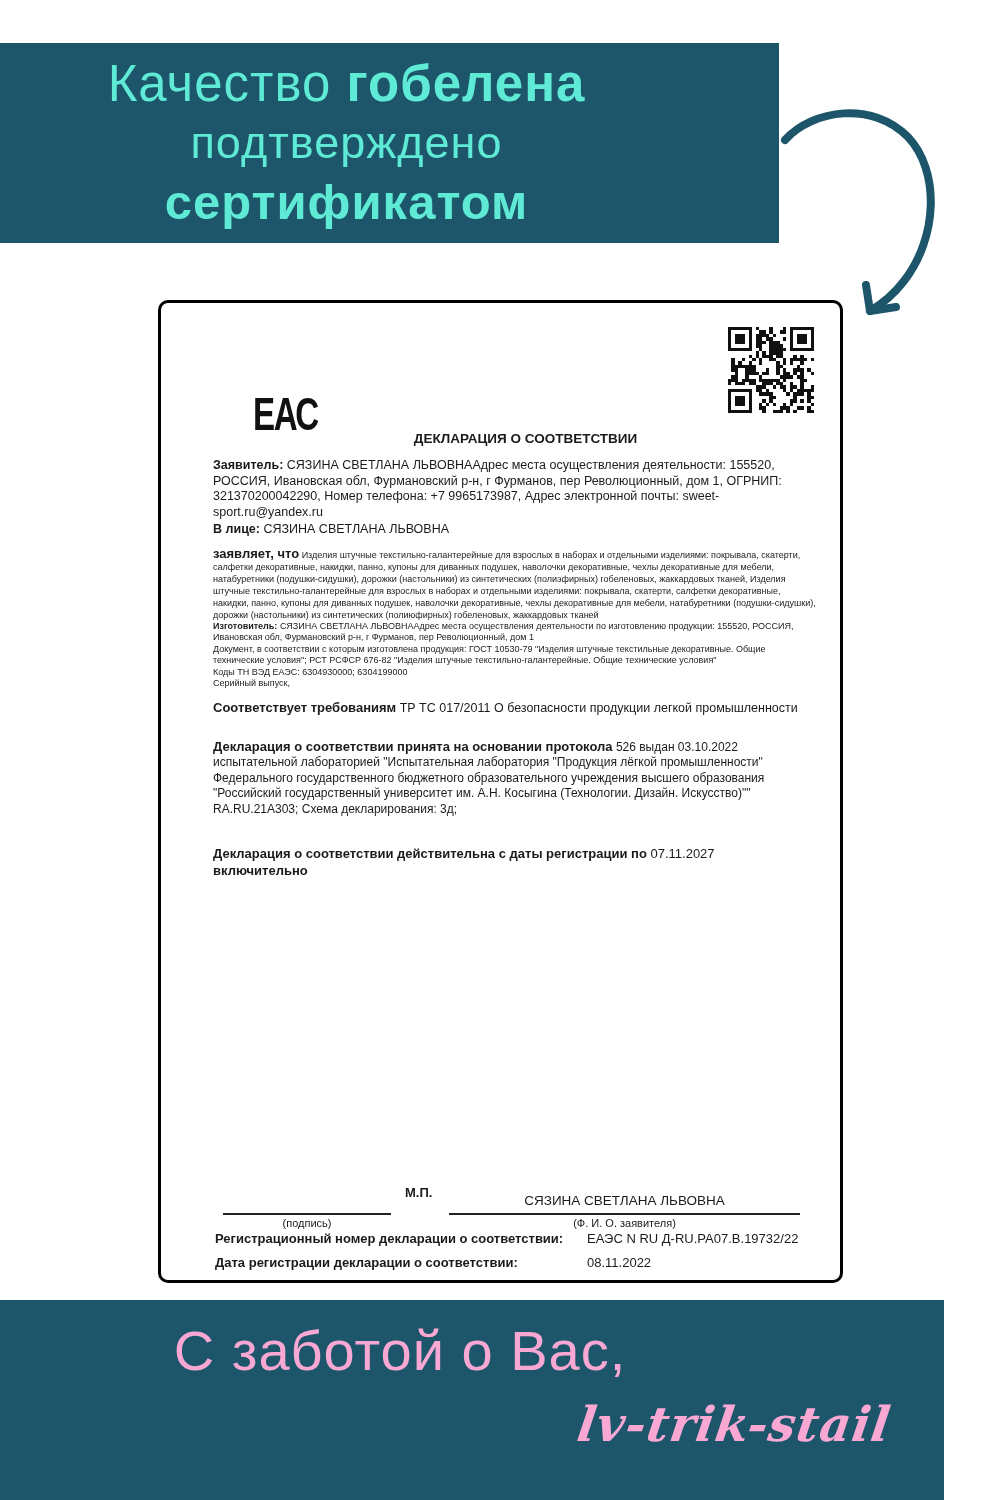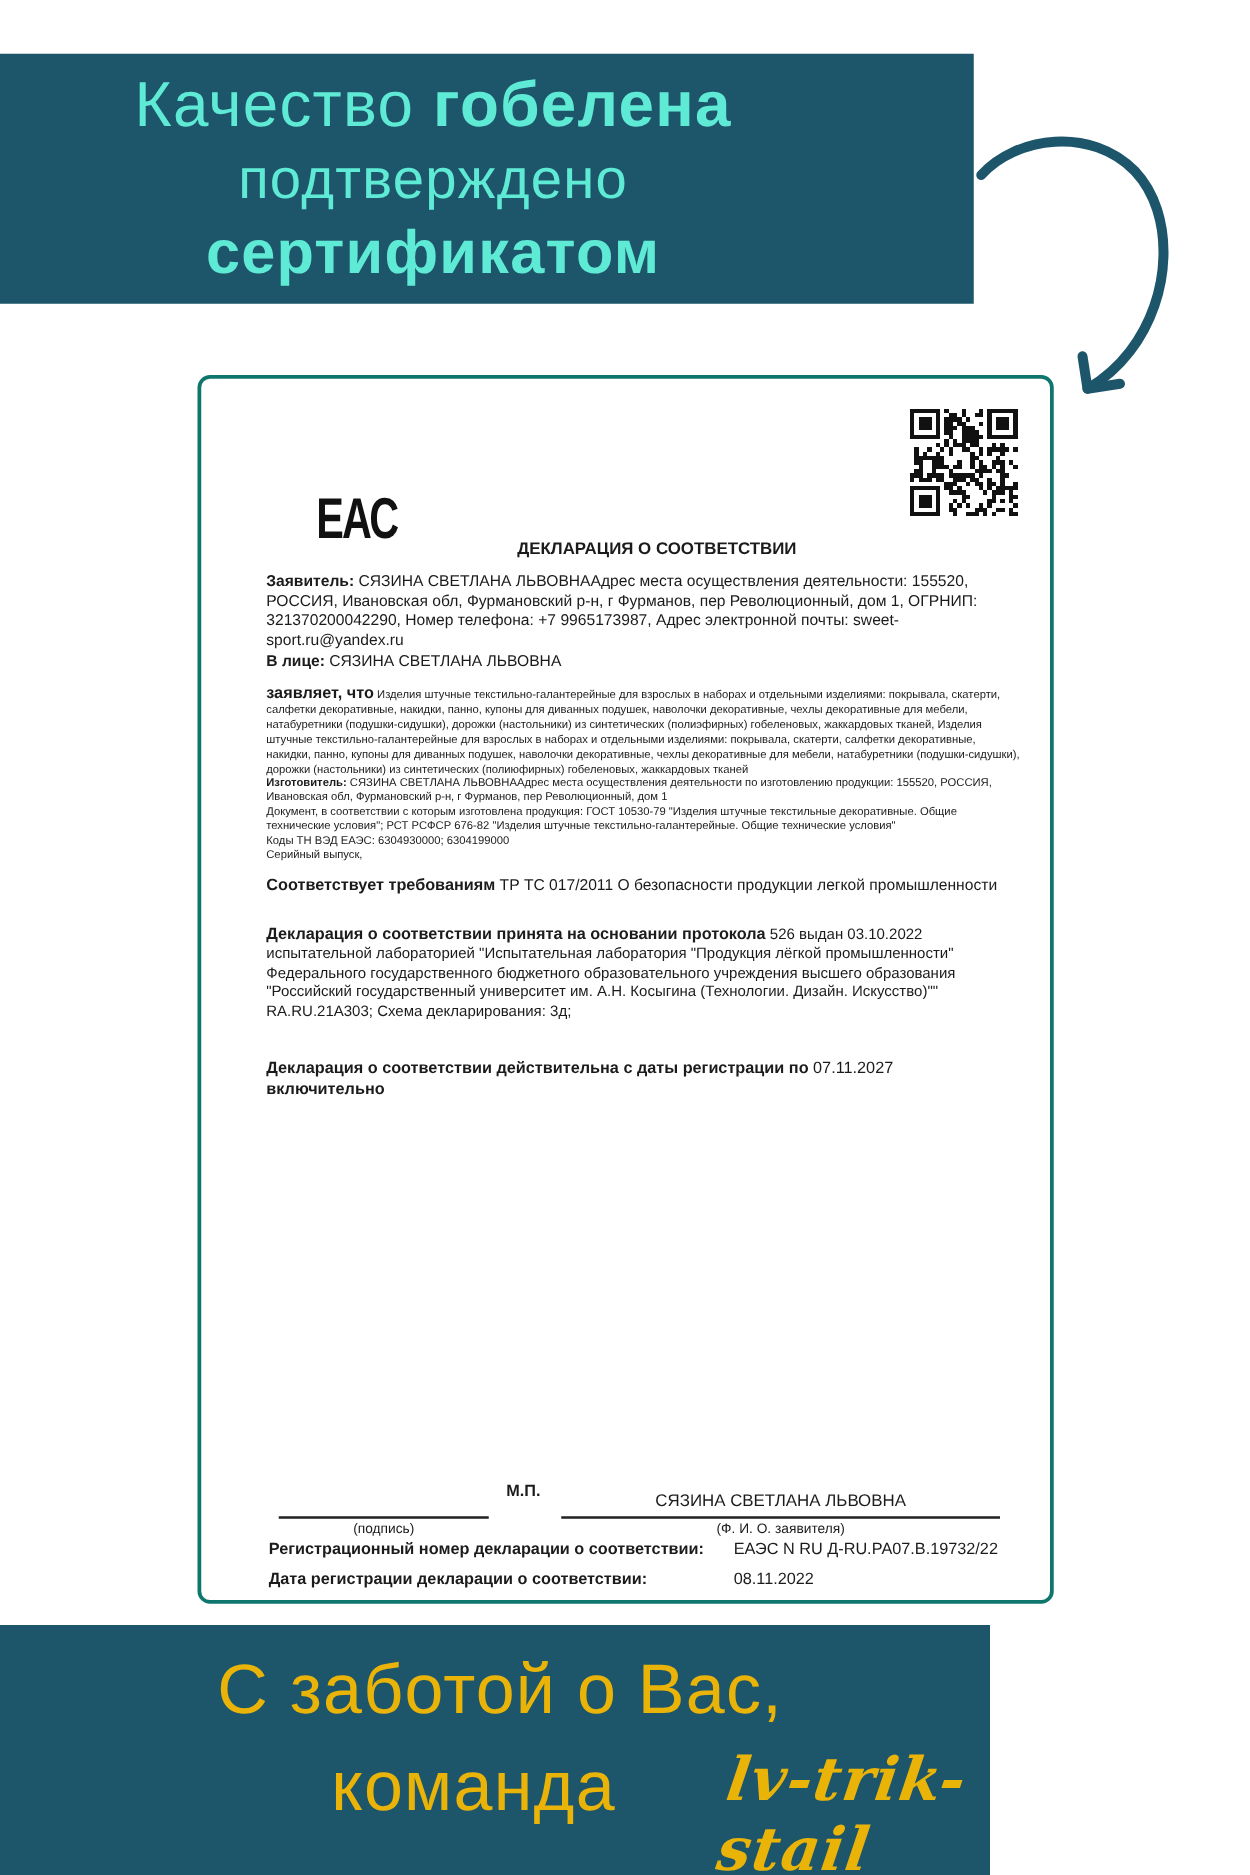--- a/index.html
+++ b/index.html
@@ -16,21 +16,21 @@
   }
   .tb-line1{font-size:51px;font-weight:400;line-height:60px;letter-spacing:1px;}
   .tb-line1 b{font-weight:700;}
   .tb-line2{font-size:45px;font-weight:400;line-height:58px;letter-spacing:1px;}
   .tb-line3{font-size:49px;font-weight:700;line-height:60px;letter-spacing:1px;}
   
   .arrow-svg{position:absolute;left:758px;top:95px;}
   
   .card{
     position:absolute;left:158px;top:300px;width:685px;height:983px;
-    background:#fff;border:3px solid #0f766e;border-radius:10px;box-sizing:border-box;
+    background:#fff;border:3px solid #000000;border-radius:10px;box-sizing:border-box;
   }
   .qr{position:absolute;left:566px;top:24px;width:88px;height:86px;}
   .eac-logo{
     position:absolute;left:92px;top:84px;font-size:46px;font-weight:700;
     letter-spacing:-2px;transform:scaleX(.72);transform-origin:left top;color:#111;
     font-family:"Liberation Sans",sans-serif;
   }
   .doc-h1{position:absolute;left:0;top:101px;width:100%;padding-left:50px;box-sizing:border-box;
     text-align:center;font-weight:700;font-size:13.5px;}
   .doc-h2{position:absolute;left:0;top:128px;width:100%;padding-left:50px;box-sizing:border-box;
@@ -53,21 +53,21 @@
   .sig-name{position:absolute;left:288px;top:890px;width:351px;text-align:center;font-size:13.5px;}
   .line-left{position:absolute;left:62px;top:910px;width:168px;border-top:2px solid #222;}
   .line-right{position:absolute;left:288px;top:910px;width:351px;border-top:2px solid #222;}
   .cap-left{position:absolute;left:62px;top:914px;width:168px;text-align:center;font-size:11px;}
   .cap-right{position:absolute;left:288px;top:914px;width:351px;text-align:center;font-size:11px;}
   .reg-lab1{position:absolute;left:54px;top:928px;font-weight:700;font-size:13px;}
   .reg-val1{position:absolute;left:426px;top:928px;font-size:13px;}
   .reg-lab2{position:absolute;left:54px;top:952px;font-weight:700;font-size:13px;}
   .reg-val2{position:absolute;left:426px;top:952px;font-size:13px;}
   
-  .bottom-banner{position:absolute;left:0;top:1300px;width:792px;height:200px;color:#eab308;}
+  .bottom-banner{position:absolute;left:0;top:1300px;width:944px;height:200px;color:#f9a8d4;}
   .bb-line1{position:absolute;left:0;top:18px;width:800px;text-align:center;
     font-size:56px;letter-spacing:1px;}
   .bb-line2{position:absolute;left:265px;top:96px;font-size:56px;letter-spacing:1px;}
   .bb-brand{position:absolute;left:578px;top:96px;font-size:48px;font-style:italic;font-weight:700;
     font-family:"DejaVu Serif",serif;transform:skewX(-8deg);letter-spacing:1px;}
 </style>
 </head>
 <body>
 
 <div class="top-banner teal">
@@ -442,15 +442,14 @@
   <div class="cap-left">(подпись)</div>
   <div class="cap-right">(Ф. И. О. заявителя)</div>
   <div class="reg-lab1">Регистрационный номер декларации о соответствии:</div>
   <div class="reg-val1">ЕАЭС N RU Д-RU.РА07.В.19732/22</div>
   <div class="reg-lab2">Дата регистрации декларации о соответствии:</div>
   <div class="reg-val2">08.11.2022</div>
 </div>
 
 <div class="bottom-banner teal">
   <div class="bb-line1">С заботой о Вас,</div>
-  <div class="bb-line2">команда</div>
   <div class="bb-brand">lv-trik-stail</div>
 </div>
 
 </body></html>

